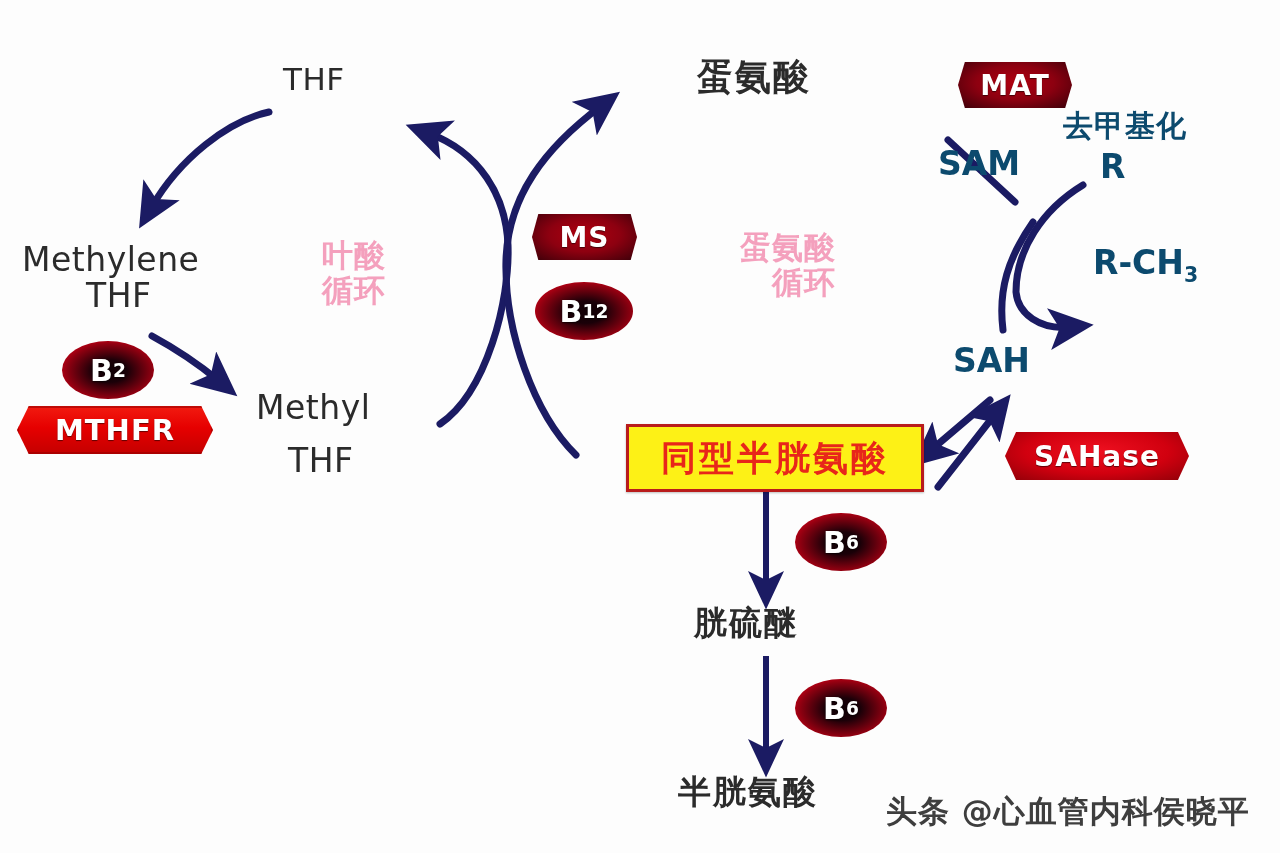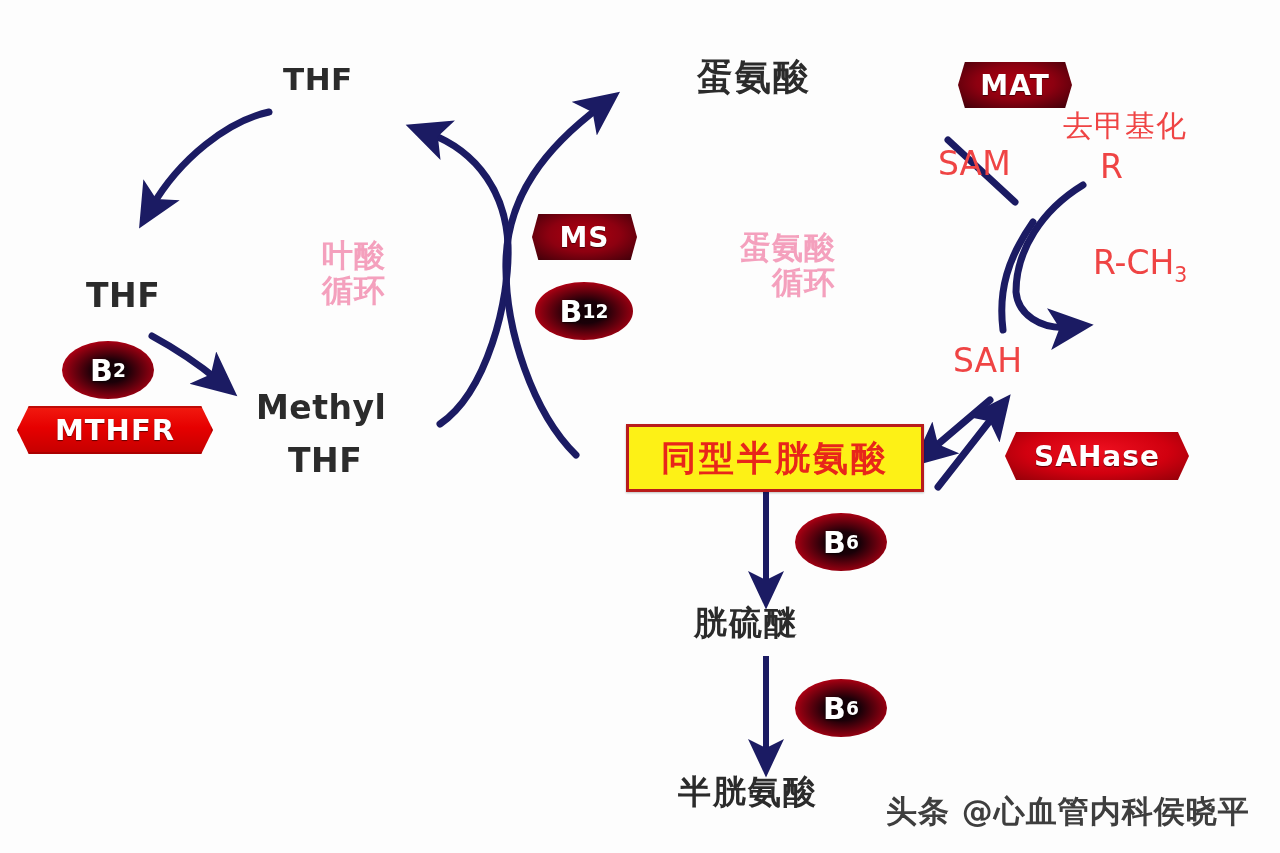--- a/index.html
+++ b/index.html
@@ -29,30 +29,30 @@
     white-space: pre;
     line-height: 1.04;
   }
   .metab {
     color: #2b2b2b;
     font-weight: 700;
     letter-spacing: 0.5px;
   }
   .metab-en {
     font-family: "DejaVu Sans", "Liberation Sans", sans-serif;
-    font-weight: 700;
+    font-weight: 400;
   }
   .metab-cn {
     font-family: "DejaVu Sans", "Liberation Sans", sans-serif;
     font-weight: 700;
     letter-spacing: 2px;
   }
   .crimson {
-    color: #ef4444;
-    font-weight: 400;
+    color: #0c4a6e;
+    font-weight: 700;
     font-family: "DejaVu Sans", "Liberation Sans", sans-serif;
   }
   .pinkcycle {
     color: #f4a0bd;
     font-weight: 700;
     font-family: "DejaVu Sans", "Liberation Sans", sans-serif;
     text-align: right;
     letter-spacing: 1px;
     line-height: 1.12;
   }
@@ -154,20 +154,21 @@
 
     <path d="M938,487 L996,413" fill="none" stroke="#1b1b63" stroke-width="7" stroke-linecap="round" marker-end="url(#ah)"></path>
 
     <path d="M766,492 L766,589" fill="none" stroke="#1b1b63" stroke-width="6" stroke-linecap="butt" marker-end="url(#ah)"></path>
 
     <path d="M766,656 L766,757" fill="none" stroke="#1b1b63" stroke-width="6" stroke-linecap="butt" marker-end="url(#ah)"></path>
   </svg>
 
   <div class="lbl metab metab-en" style="left:283px; top:63px; font-size:31px;">THF</div>
 
+  <div class="lbl metab metab-en" style="left:22px; top:243px; font-size:33px;">Methylene</div>
   <div class="lbl metab metab-en" style="left:86px; top:279px; font-size:33px;">THF</div>
 
   <div class="lbl metab metab-en" style="left:256px; top:391px; font-size:33px;text-align:right;">Methyl</div>
   <div class="lbl metab metab-en" style="left:288px; top:444px; font-size:33px;">THF</div>
 
   <div class="lbl metab metab-cn" style="left:697px; top:58px; font-size:36px;">蛋氨酸</div>
 
   <div class="lbl crimson" style="left:938px; top:147px; font-size:33px;">SAM</div>
 
   <div class="lbl crimson" style="left:953px; top:344px; font-size:33px;">SAH</div>

